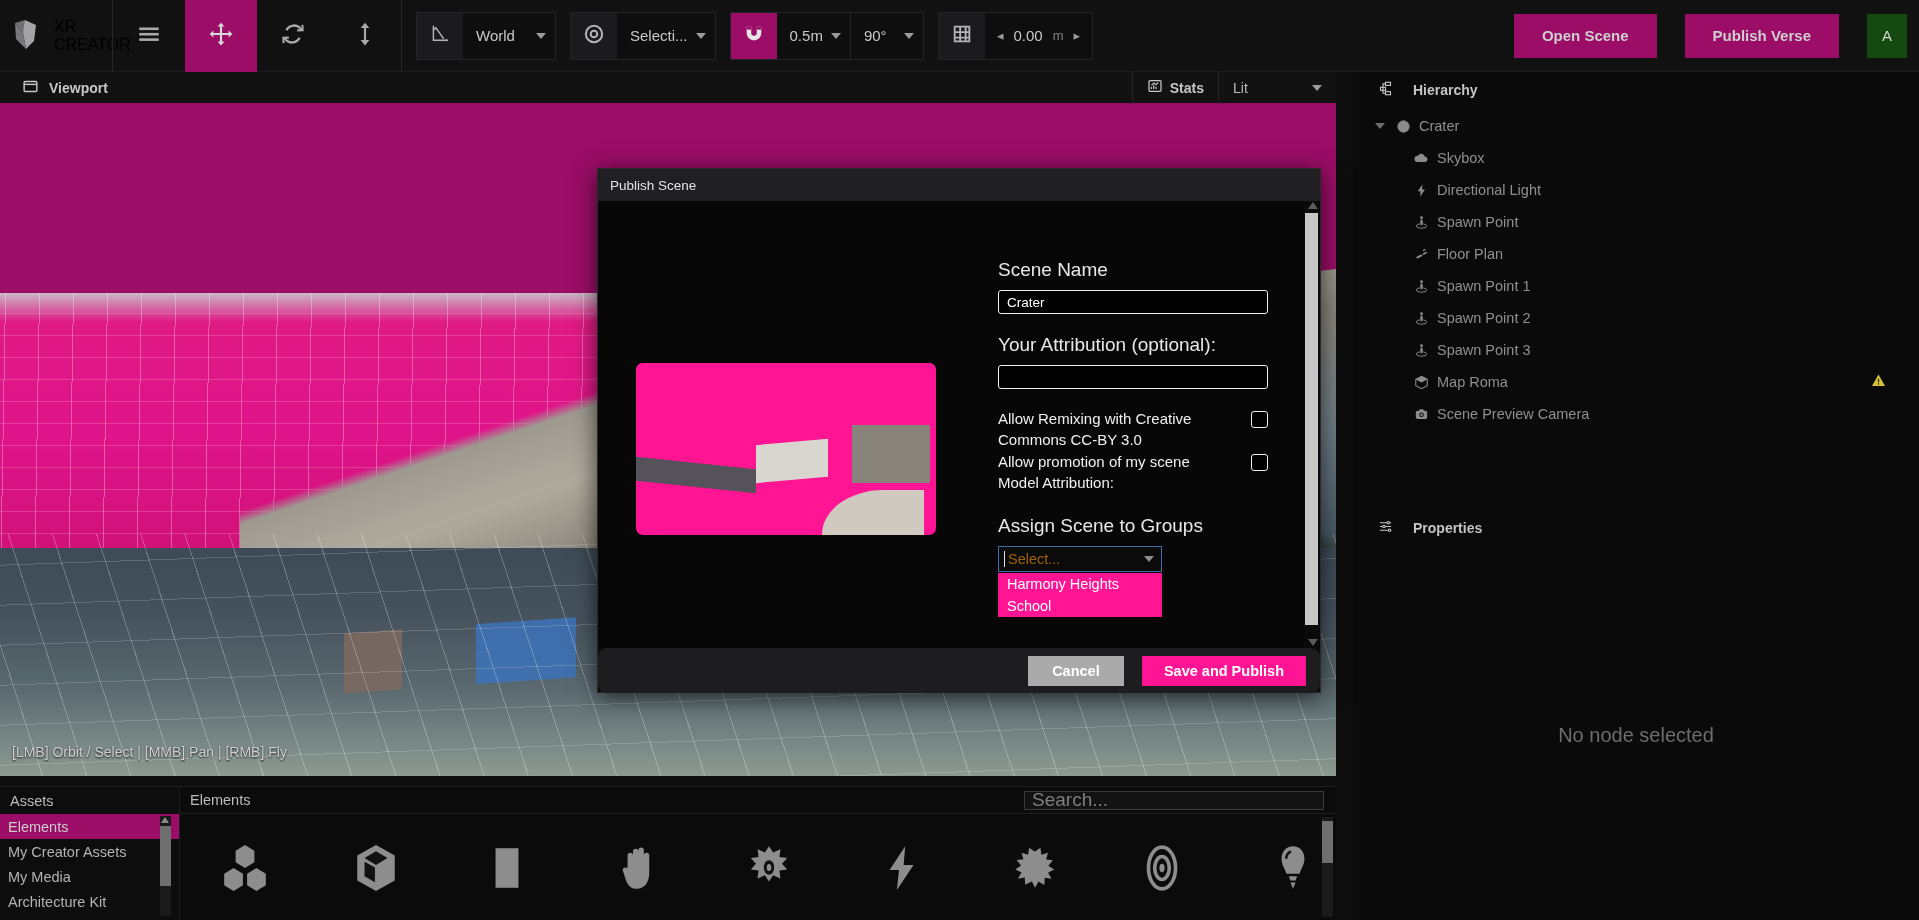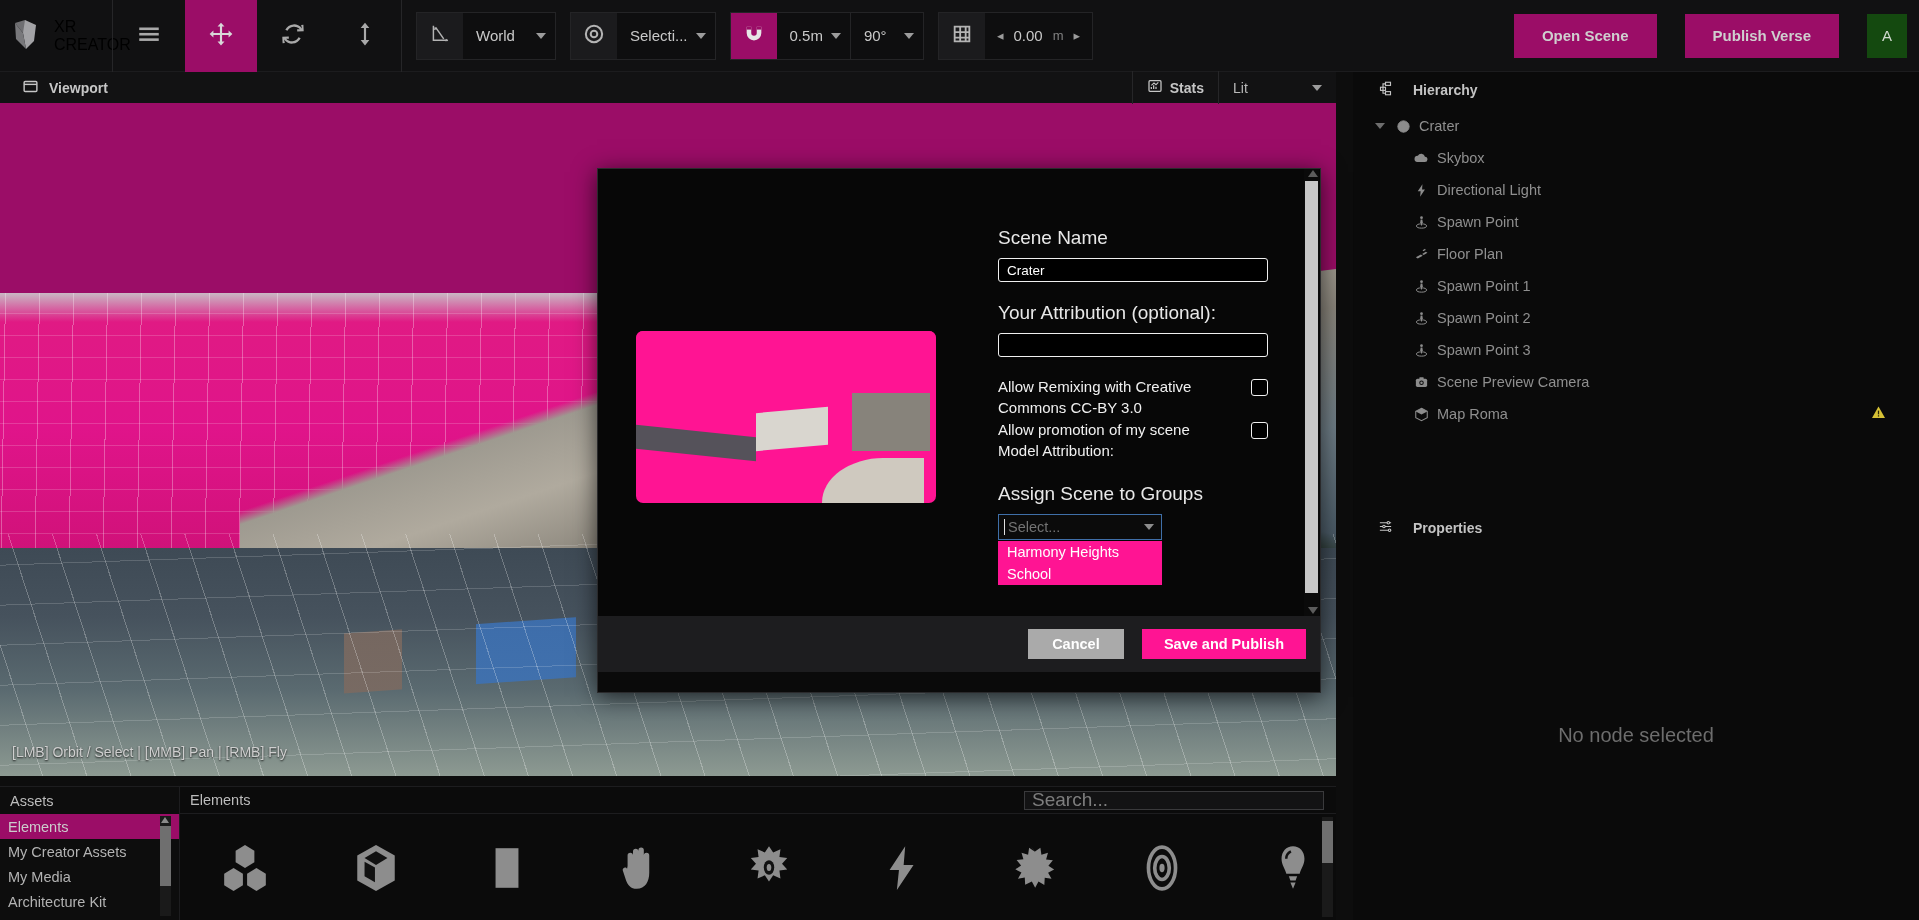--- a/index.html
+++ b/index.html
@@ -232,37 +232,37 @@
   .cb-row { display: flex; align-items: flex-start; width: 270px; }
   .cb-text { color: #f0f0f0; font-size: 15px; line-height: 20.5px; flex: 1; }
   .cb-box { width: 17px; height: 17px; border: 1.5px solid #efefef; border-radius: 3px;
             background: #000; margin-top: 2px; cursor: pointer; flex: none; }
   .sel-wrap { position: relative; width: 164px; }
   .sel-box {
     height: 26px; background: #0b0b0b; border: 1px solid #3f6fa8;
     display: flex; align-items: center; justify-content: space-between;
     padding: 0 7px 0 5px; cursor: pointer;
   }
-  .sel-val { color: #737373; font-size: 14.5px; border-left: 1px solid #e0e0e0; padding-left: 3px; }
+  .sel-val { color: #a16207; font-size: 14.5px; border-left: 1px solid #e0e0e0; padding-left: 3px; }
   .sel-caret { width: 0; height: 0; border-left: 5px solid transparent;
                border-right: 5px solid transparent; border-top: 6px solid #8d8d8d; }
   .sel-menu { position: absolute; top: 27px; left: 0; width: 164px; background: #ff1493; z-index: 3; }
   .sel-opt { padding: 1px 0 1px 9px; color: #fff; font-size: 14.5px; line-height: 20px; cursor: pointer; }
 
   .modal-scroll { position: absolute; right: 1px; top: 0; width: 15px; height: 447px; background: #0a0a0a; }
   .ms-track { position: absolute; top: 12px; left: 1px; width: 13px; height: 412px; background: #c6c6c6; }
   .ms-up { position: absolute; top: 1px; left: 4px; width: 0; height: 0;
            border-left: 5px solid transparent; border-right: 5px solid transparent;
            border-bottom: 7px solid #5c5c5c; }
   .ms-dn { position: absolute; bottom: 2px; left: 4px; width: 0; height: 0;
            border-left: 5px solid transparent; border-right: 5px solid transparent;
            border-top: 7px solid #5c5c5c; }
 
-  .modal-footer { height: 56px; background: #1d1d1f; display: flex; align-items: center;
-                  justify-content: flex-end; gap: 18px; padding-right: 14px; }
+  .modal-footer { height: 45px; background: #1d1d1f; display: flex; align-items: center;
+                  justify-content: flex-end; gap: 18px; padding-right: 14px; border-radius: 9px; }
   .btn-cancel { height: 30px; width: 96px; background: #aaaaaa; color: #fff;
                 font-size: 14.5px; font-weight: bold; border: none; cursor: pointer; }
   .btn-publish { height: 30px; padding: 0 22px; background: #ff1493; color: #fff;
                  font-size: 14.5px; font-weight: bold; border: none; cursor: pointer; }
 </style>
 </head>
 <body>
 
 <div class="app">
 
@@ -537,42 +537,42 @@
               <ellipse cx="12" cy="17.6" rx="8" ry="3.4" fill="none" stroke="#8c8c8c" stroke-width="1.6"></ellipse>
               <path d="M11.2 12.6h1.6v4h-1.6z"></path>
             </svg>
           </span>
           <span class="tree-lbl">Spawn Point 3</span>
         </div>
         <div class="tree-row" style="padding-left: 34px;">
           <span class="tw"></span>
           <span class="tree-ico">
             <svg viewBox="0 0 24 24" width="15" height="15">
-              <rect x="3" y="6" width="18" height="13" rx="2.5"></rect>
-              <circle cx="12" cy="12.5" r="3.6" fill="#0a0a0a"></circle>
-              <circle cx="12" cy="12.5" r="2" fill="#8c8c8c"></circle>
-              <rect x="8.5" y="3.6" width="7" height="2.8" rx="1"></rect>
-            </svg>
-          </span>
-          <span class="tree-lbl">Scene Preview Camera</span>
-        </div>
-        <div class="tree-row" style="padding-left: 34px;">
-          <span class="tw"></span>
-          <span class="tree-ico">
-            <svg viewBox="0 0 24 24" width="15" height="15">
               <path d="M12 2 21.2 7v10L12 22 2.8 17V7z" fill="none" stroke="#8c8c8c" stroke-width="1.7"></path>
               <path d="M12 2 21.2 7 12 12 2.8 7z"></path>
             </svg>
           </span>
           <span class="tree-lbl">Map Roma</span>
           <span class="warn-ico"><svg viewBox="0 0 24 24" width="15" height="15">
               <path d="M12 2.5 22.4 20.8H1.6z" fill="#d6c135"></path>
               <rect x="11" y="9" width="2" height="6" fill="#2b2605"></rect>
               <rect x="11" y="16.4" width="2" height="2.1" fill="#2b2605"></rect>
             </svg></span>
+        </div>
+        <div class="tree-row" style="padding-left: 34px;">
+          <span class="tw"></span>
+          <span class="tree-ico">
+            <svg viewBox="0 0 24 24" width="15" height="15">
+              <rect x="3" y="6" width="18" height="13" rx="2.5"></rect>
+              <circle cx="12" cy="12.5" r="3.6" fill="#0a0a0a"></circle>
+              <circle cx="12" cy="12.5" r="2" fill="#8c8c8c"></circle>
+              <rect x="8.5" y="3.6" width="7" height="2.8" rx="1"></rect>
+            </svg>
+          </span>
+          <span class="tree-lbl">Scene Preview Camera</span>
         </div>
       </div>
 
     <div class="panel-head props-head">
       <span>
         <svg viewBox="0 0 24 24" width="15" height="15" fill="none" stroke="#c4c4c4" stroke-width="1.7">
           <path d="M3 6h12M18 6h3M3 12h5M11 12h10M3 18h14M20 18h1"></path>
           <circle cx="16.5" cy="6" r="2"></circle>
             <circle cx="9.5" cy="12" r="2"></circle>
             <circle cx="18.5" cy="18" r="2"></circle>
@@ -662,20 +662,21 @@
             </svg>
           </div>
         </div>
       <div class="assets-scroll">
         <div class="assets-thumb"></div>
       </div>
     </div>
   </div>
 
   <div class="modal">
+    <div class="modal-title">Publish Scene</div>
 
     <div class="modal-body">
       <div class="modal-left">
         <div class="thumb">
           <div class="thumb-sky"></div>
           <div class="thumb-scene"></div>
           <div class="thumb-road"></div>
           <div class="thumb-b1"></div>
           <div class="thumb-b2"></div>
           <div class="thumb-b3"></div>

